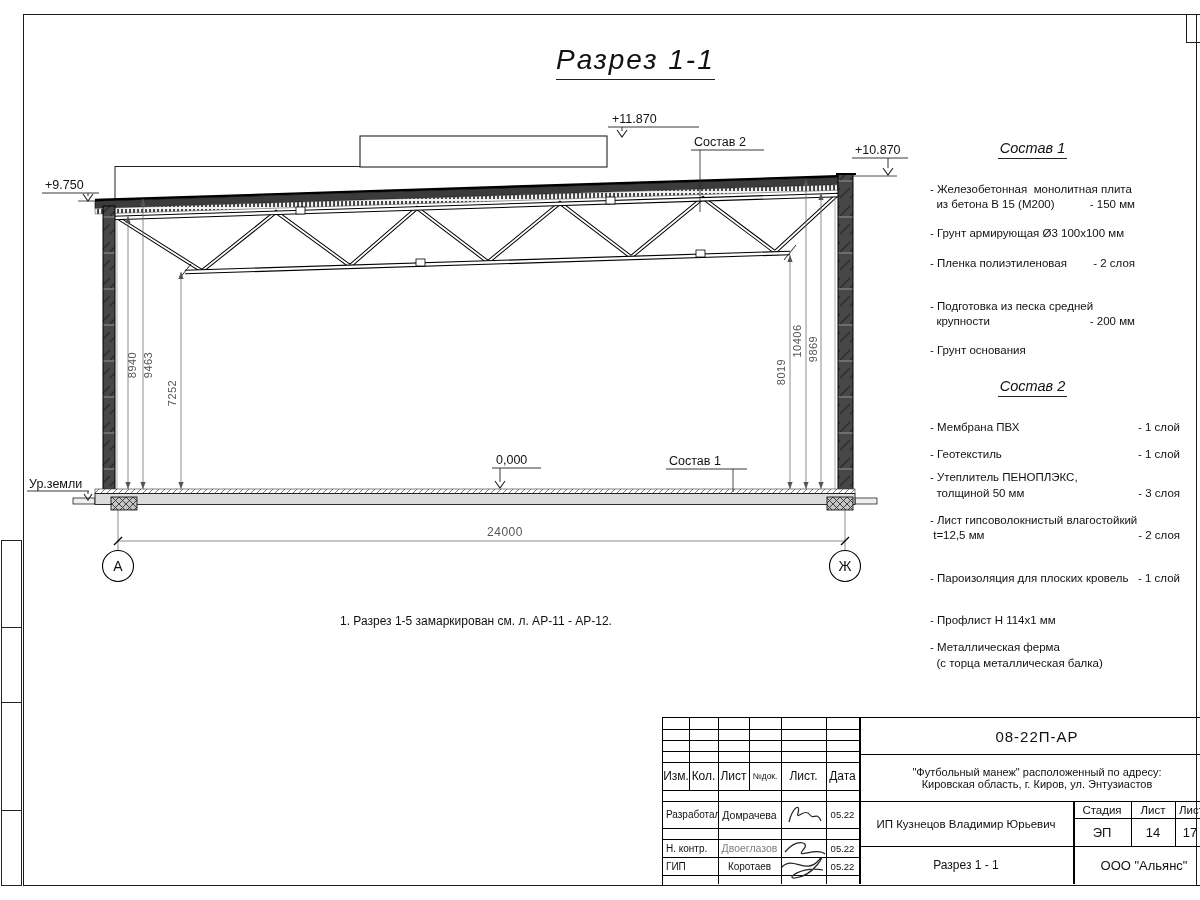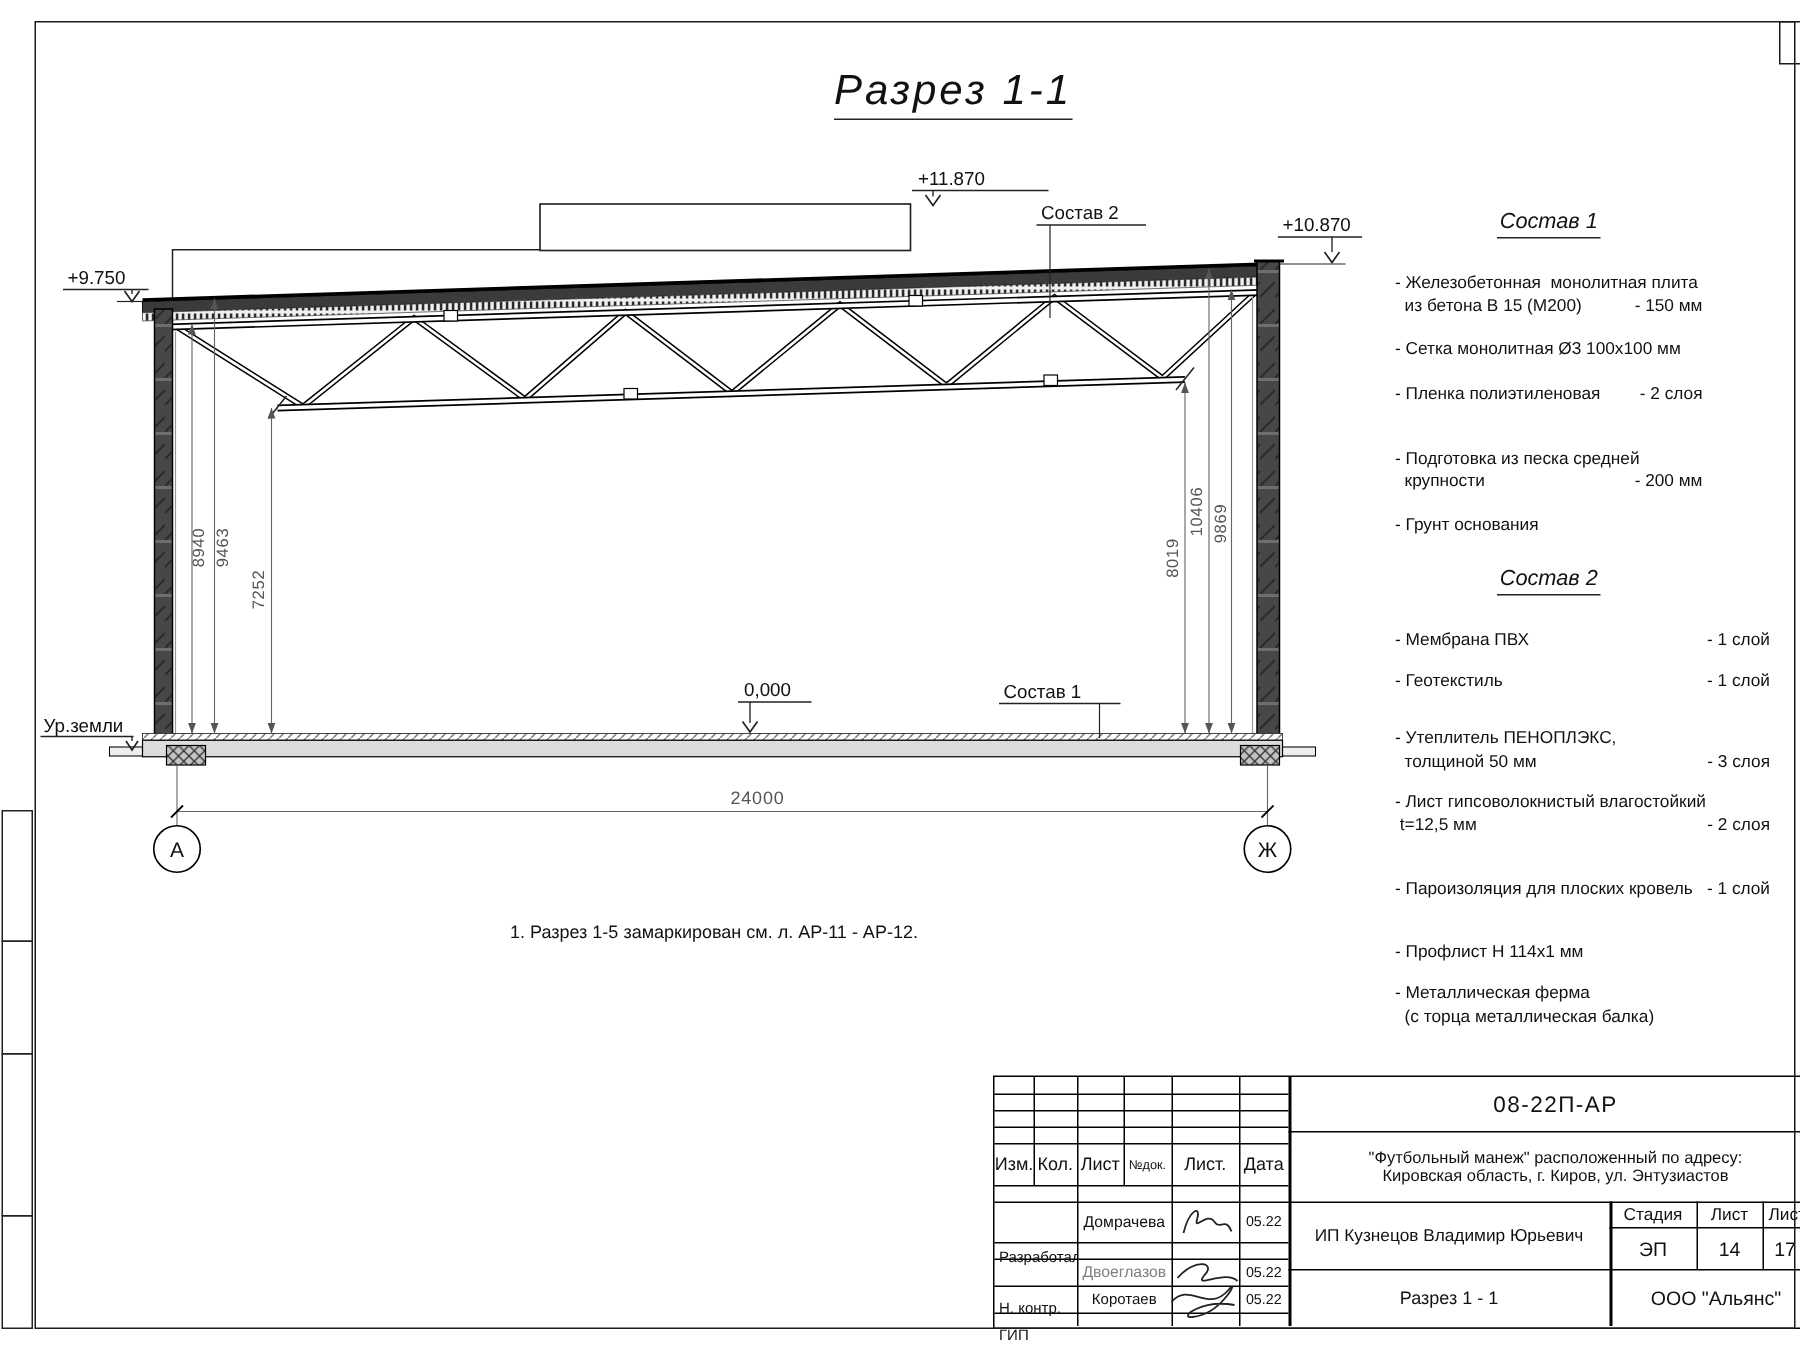--- a/index.html
+++ b/index.html
@@ -27,21 +27,21 @@
   .p-name{white-space:pre-wrap;display:block;}
   .p-value{position:absolute;right:0;bottom:0;white-space:nowrap;}
   
   .tb{position:absolute;left:662px;top:717px;width:552px;height:169px;
       border:1.6px solid #000;box-sizing:border-box;z-index:2;background:transparent;}
   .tb-line-h{position:absolute;height:1px;background:#000;}
   .tb-line-v{position:absolute;width:1px;background:#000;}
   .tb-line-v.thick{width:1.6px;}
   .tb-cell{position:absolute;display:flex;align-items:center;justify-content:center;
       font-size:11px;overflow:hidden;white-space:nowrap;}
-  .tb-cell.la{justify-content:flex-start;padding-left:3px;box-sizing:border-box;margin-top:24px;}
+  .tb-cell.la{justify-content:flex-start;padding-left:3px;box-sizing:border-box;}
   .sig-svg{position:absolute;z-index:3;}
 </style>
 </head>
 <body>
 
 <div class="page">
 
   <div class="frame"></div>
   <div class="corner-box"></div>
   <div class="edge-box" style="top:540px;height:88px"></div>
@@ -211,21 +211,21 @@
     <div class="panel-heading">
       <span>Состав 1</span>
     </div>
     <div class="panel-items" style="margin-top:26px">
       <div class="p-item" style="margin-bottom:14px">
         <span class="p-name">- Железобетонная  монолитная плита
   из бетона В 15 (М200)</span>
         <span class="p-value">- 150 мм</span>
         </div>
       <div class="p-item" style="margin-bottom:14px">
-        <span class="p-name">- Сетка монолитная Ø3 100x100 мм</span>
+        <span class="p-name">- Грунт армирующая Ø3 100x100 мм</span>
         <span class="p-value"></span>
         </div>
       <div class="p-item" style="margin-bottom:28px">
         <span class="p-name">- Пленка полиэтиленовая</span>
         <span class="p-value">-  2 слоя</span>
         </div>
       <div class="p-item" style="margin-bottom:14px">
         <span class="p-name">- Подготовка из песка средней
   крупности</span>
         <span class="p-value">- 200 мм</span>
@@ -239,21 +239,21 @@
 
   <div class="panel" style="left:930px;top:378px;width:250px">
     <div class="panel-heading">
       <span>Состав 2</span>
     </div>
     <div class="panel-items" style="margin-top:26px">
       <div class="p-item" style="margin-bottom:12px">
         <span class="p-name">- Мембрана ПВХ</span>
         <span class="p-value">- 1 слой</span>
         </div>
-      <div class="p-item" style="margin-bottom:23px">
+      <div class="p-item" style="margin-bottom:8px">
         <span class="p-name">- Геотекстиль</span>
         <span class="p-value">- 1 слой</span>
         </div>
       <div class="p-item" style="margin-bottom:12px">
         <span class="p-name">- Утеплитель ПЕНОПЛЭКС,
   толщиной 50 мм</span>
         <span class="p-value">- 3 слоя</span>
         </div>
       <div class="p-item" style="margin-bottom:28px">
         <span class="p-name">- Лист гипсоволокнистый влагостойкий

